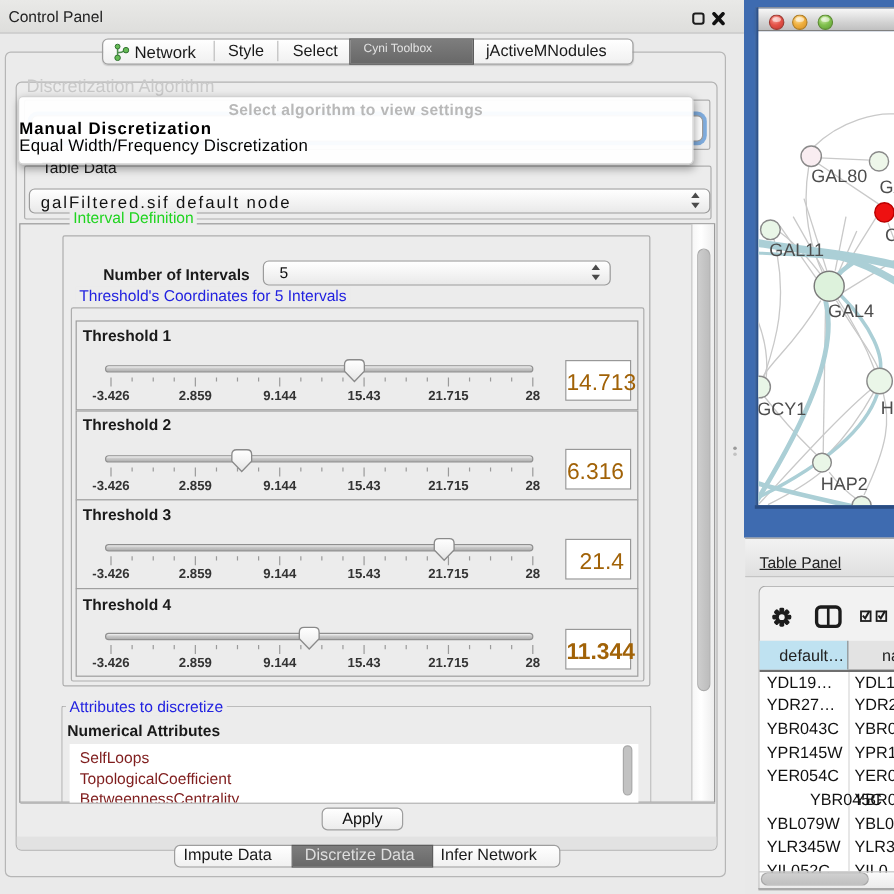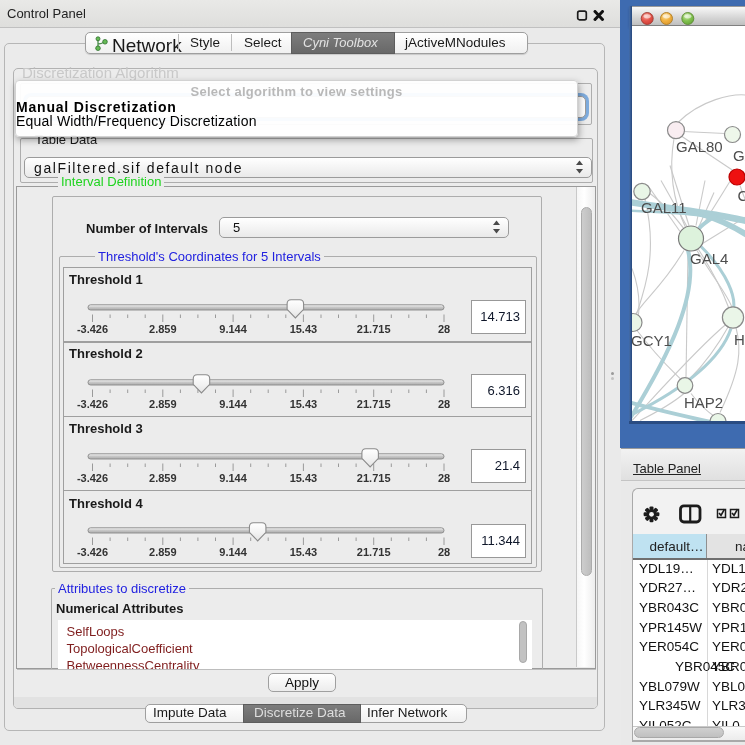--- a/index.html
+++ b/index.html
@@ -1,20 +1,20 @@
 <!DOCTYPE html>
 <html><head><meta charset="utf-8">
 <style>
 * { margin:0; padding:0; box-sizing:border-box; }
 html,body { width:745px; height:745px; overflow:hidden; }
 body { font-family:"Liberation Sans", sans-serif; background:#eaeaea; position:relative; }
 .abs { position:absolute; }
 .b13 { font-size:13px; font-weight:bold; color:#1a1a1a; }
 .thrpanel { border:1px solid #9f9f9f; background:#ececec; }
-.valbox { width:55px; height:34px; background:#fff; border:1px solid #989898; font-size:13px; color:#0f172a;
+.valbox { width:55px; height:34px; background:#fff; border:1px solid #989898; font-size:19px; color:#a16207;
   text-align:right; padding:8px 5px 0 0; }
 .combo { background:linear-gradient(#ffffff,#f2f2f2 60%,#e9e9e9); border:1px solid #9b9b9b; border-radius:5px;
   font-size:13px; color:#111; }
 .grouptitle { font-size:13px; background:#ececec; padding:0 3px; }
 .groupbox { border:1px solid #adadad; border-radius:2px; }
 .trow { font-size:13.5px; color:#111; }
 .spin { position:absolute; right:7px; top:50%; transform:translateY(-50%); width:9px; height:14px; }
 </style></head>
 <body>
 
@@ -30,27 +30,27 @@
 <div class="abs" style="left:13px;top:68px;width:585px;height:641px;background:#ececec;border:1px solid #b2b2b2;border-radius:5px;"></div>
 <div class="abs" style="left:14px;top:697px;width:583px;height:11px;background:#e2e2e2;border-radius:0 0 4px 4px;"></div>
 
 <div class="abs" style="left:85px;top:31.5px;width:443px;height:22px;background:linear-gradient(#ffffff,#f0f0f0);border:1px solid #9e9e9e;border-radius:5px;box-shadow:0 1px 1px rgba(0,0,0,0.15);"></div>
 <svg class="abs" style="left:95px;top:35.5px;" width="13" height="15" viewBox="0 0 13 15">
   <path d="M3,3.5 V12 M3,8 C5,8 7,7.5 9.5,6" stroke="#4d8f4d" stroke-width="1.3" fill="none"></path>
   <circle cx="3" cy="2.8" r="2" fill="#66bb55" stroke="#2e6e2e" stroke-width="0.8"></circle>
   <circle cx="3" cy="12.2" r="2.3" fill="#66bb55" stroke="#2e6e2e" stroke-width="0.8"></circle>
   <circle cx="10" cy="5.8" r="2.3" fill="#66bb55" stroke="#2e6e2e" stroke-width="0.8"></circle>
 </svg>
-<div class="abs" style="left:112px;top:35px;font-size:19px;color:#1a1a1a;">Network</div>
+<div class="abs" style="left:112px;top:35px;font-size:14px;color:#1a1a1a;">Network</div>
 <div class="abs" style="left:178px;top:34px;width:1px;height:17px;background:#bdbdbd;"></div>
 <div class="abs" style="left:190px;top:35px;font-size:13.5px;color:#1a1a1a;">Style</div>
 <div class="abs" style="left:231px;top:34px;width:1px;height:17px;background:#bdbdbd;"></div>
 <div class="abs" style="left:244px;top:35px;font-size:13.5px;color:#1a1a1a;">Select</div>
 <div class="abs" style="left:290.5px;top:31.5px;width:104.5px;height:22px;background:linear-gradient(#7d7d7d,#686868);border:1px solid #5d5d5d;"></div>
-<div class="abs" style="left:303px;top:35px;font-size:13px;color:#e3e3e3;font-style:italic;">Cyni Toolbox</div>
+<div class="abs" style="left:303px;top:35px;font-size:10px;color:#e3e3e3;">Cyni Toolbox</div>
 <div class="abs" style="left:405px;top:35px;font-size:13.5px;color:#1a1a1a;">jActiveMNodules</div>
 
 <div class="abs groupbox" style="left:20px;top:83px;width:571.5px;height:42px;"></div>
 <div class="abs" style="left:22px;top:64px;font-size:15px;color:#c9c9c9;">Discretization Algorithm</div>
 
 <div class="abs" style="left:26px;top:96px;width:560px;height:22px;background:#fff;border:1px solid #9b9b9b;border-radius:5px;box-shadow:0 0 0 3px rgba(90,150,215,0.75);"></div>
 
 <div class="abs groupbox" style="left:20px;top:138px;width:573px;height:45px;"></div>
 <div class="abs" style="left:32px;top:132px;font-size:13px;color:#1a1a1a;background:transparent;padding:0 3px;">Table Data</div>
 <div class="abs combo" style="left:24px;top:156.5px;width:568px;height:21px;text-align:right;">
@@ -77,21 +77,21 @@
 <div class="abs b13" style="left:86px;top:221px;">Number of Intervals</div>
 <div class="abs combo" style="left:219px;top:216.5px;width:290px;height:21px;">
   <div class="abs" style="left:13px;top:2.5px;font-size:13px;">5</div>
   <svg class="spin" viewBox="0 0 9 14">
       <path d="M4.5,0.5 L8,5 H1 Z" fill="#4a4a4a"></path>
       <path d="M4.5,13.5 L8,9 H1 Z" fill="#4a4a4a"></path>
     </svg>
 </div>
 
 <div class="abs groupbox" style="left:58.5px;top:255.5px;width:478px;height:312px;"></div>
-<div class="abs grouptitle" style="left:63px;top:249px;color:#2222e0;margin-left:32px;">Threshold's Coordinates for 5 Intervals</div>
+<div class="abs grouptitle" style="left:63px;top:239px;color:#2222e0;">Threshold's Coordinates for 5 Intervals</div>
 
 <div class="abs thrpanel" style="left:63px;top:267px;width:469px;height:74.5px;"></div>
 <div class="abs b13" style="left:69px;top:272px;">Threshold 1</div>
 <svg class="abs" style="left:63px;top:267px;" width="470" height="75" viewBox="0 0 470 75">
 <defs>
 <linearGradient id="trk1" x1="0" y1="0" x2="0" y2="1">
         <stop offset="0" stop-color="#ffffff"></stop>
         <stop offset="0.45" stop-color="#c9c9c9"></stop>
         <stop offset="1" stop-color="#ababab"></stop>
       </linearGradient>
@@ -273,21 +273,21 @@
 <text x="29.5" y="66" font-size="11" font-weight="bold" fill="#333" text-anchor="middle">-3.426</text>
 <text x="99.8" y="66" font-size="11" font-weight="bold" fill="#333" text-anchor="middle">2.859</text>
 <text x="170.1" y="66" font-size="11" font-weight="bold" fill="#333" text-anchor="middle">9.144</text>
 <text x="240.4" y="66" font-size="11" font-weight="bold" fill="#333" text-anchor="middle">15.43</text>
 <text x="310.7" y="66" font-size="11" font-weight="bold" fill="#333" text-anchor="middle">21.715</text>
 <text x="381.0" y="66" font-size="11" font-weight="bold" fill="#333" text-anchor="middle">28</text>
 <g transform="translate(185.93,32.3)">
       <path d="M4.5,0.5 H13 Q17,0.5 17,4.5 V10 L8.75,18.6 L0.5,10 V4.5 Q0.5,0.5 4.5,0.5 Z" fill="url(#thm4)" stroke="#8a8a8a" stroke-width="1.1"></path>
     </g>
 </svg>
-<div class="abs valbox" style="left:471px;top:524px;">11.344</div>
+<div class="abs valbox" style="left:471px;top:524px;font-weight:bold;">11.344</div>
 
 <div class="abs" style="left:51px;top:587.5px;width:491.5px;height:81px;border:1px solid #adadad;border-bottom:none;border-radius:2px 2px 0 0;"></div>
 <div class="abs grouptitle" style="left:55px;top:581px;color:#2222e0;">Attributes to discretize</div>
 <div class="abs b13" style="left:56px;top:601px;">Numerical Attributes</div>
 <div class="abs" style="left:57.5px;top:620px;width:474.5px;height:48.5px;background:#fff;overflow:hidden;">
   <div style="font-size:13px;color:#7f1d1d;padding:3px 0 0 9px;line-height:17.2px;">SelfLoops<br>TopologicalCoefficient<br>BetweennessCentrality</div>
 </div>
 <div class="abs" style="left:519px;top:621px;width:8px;height:42px;background:#c2c2c2;border:1px solid #a8a8a8;border-radius:5px;"></div>
 
 <div class="abs" style="left:17px;top:668.5px;width:579px;height:28.5px;background:#ececec;border-top:1px solid #bdbdbd;"></div>

